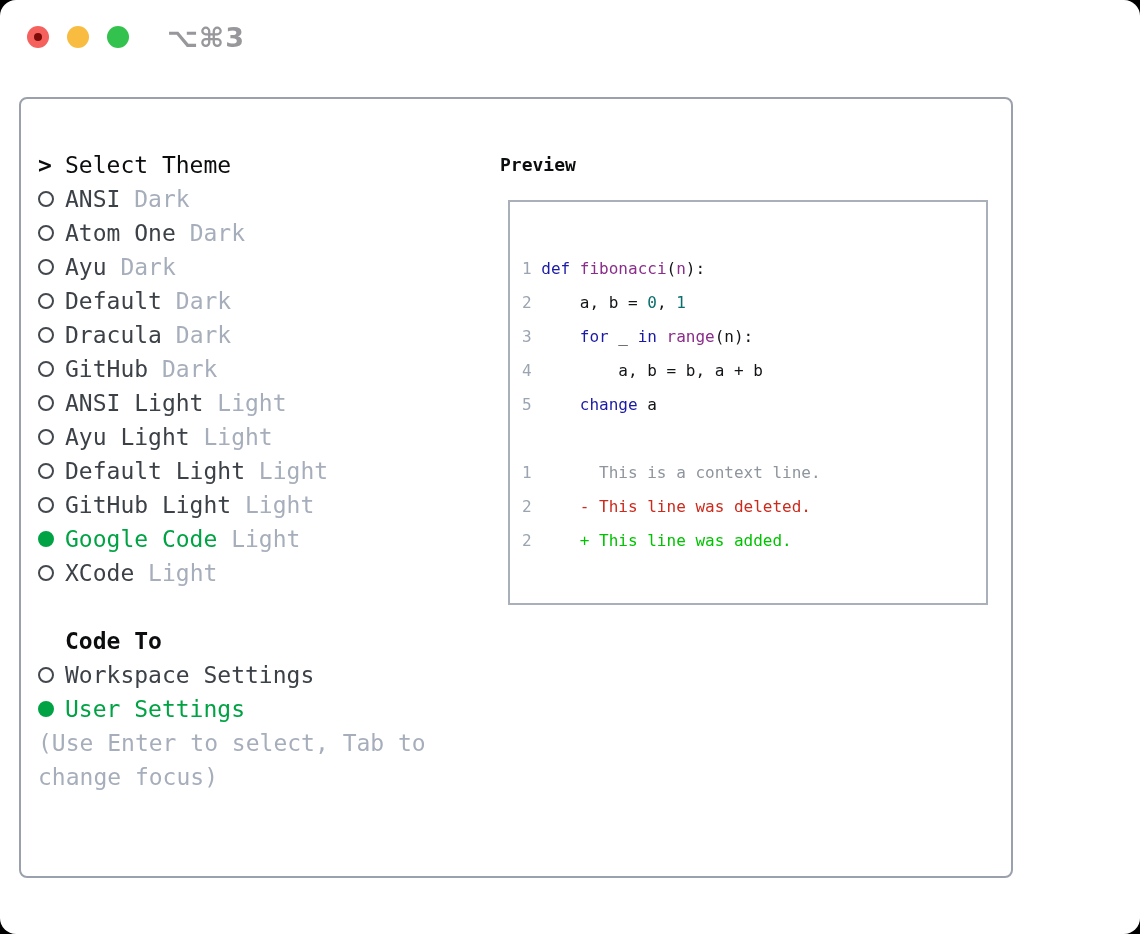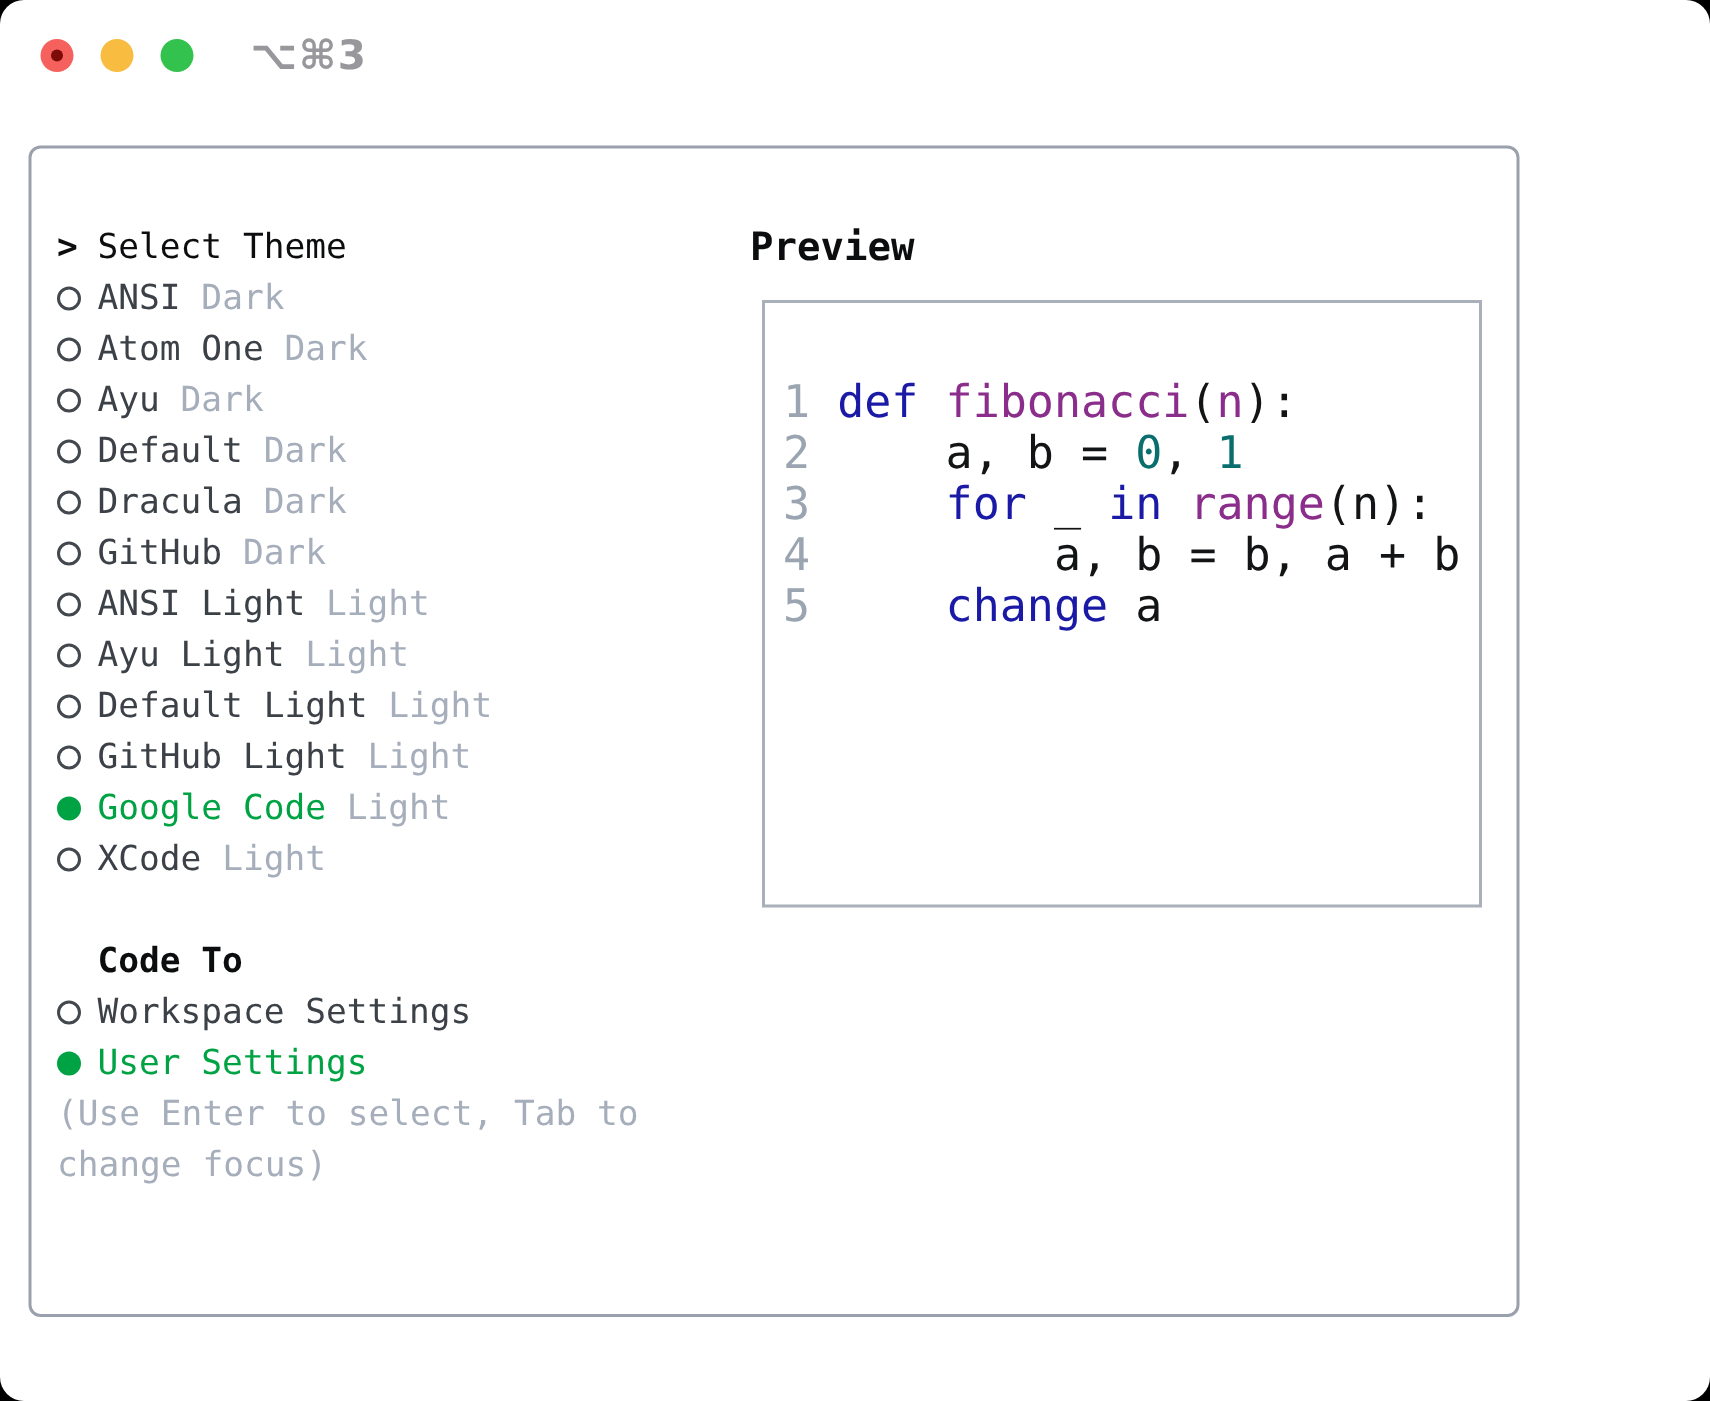--- a/index.html
+++ b/index.html
@@ -32,26 +32,26 @@
   .chev{font-weight:bold;color:var(--c-black);}
   .radio{width:12px;height:12px;border-radius:50%;border:2px solid var(--c-radio-ring);box-sizing:content-box;}
   .radio.sel{background:var(--c-accent-green);border-color:var(--c-accent-green);}
   .hdr{font-weight:normal;color:var(--c-black);}
   .t-name{color:var(--c-text-dark);}
   .t-name.sel{color:var(--c-accent-green);}
   .t-var{color:var(--c-muted-gray);}
   .apply-title{padding-left:27px;font-weight:bold;color:var(--c-black);}
   .help{line-height:34px;color:var(--c-muted-gray);white-space:normal;}
   
-  .preview-title{position:absolute;left:500px;top:148px;height:34px;line-height:34px;font-size:26px;font-weight:bold;color:var(--c-black);}
+  .preview-title{position:absolute;left:500px;top:148px;height:34px;line-height:34px;font-size:18px;font-weight:bold;color:var(--c-black);}
   .preview-box{
     position:absolute;left:508px;top:200px;width:480px;height:405px;box-sizing:border-box;
     border:2px solid var(--c-border-light);background:#fff;padding:50px 0 0 12px;overflow:hidden;
   }
-  .codeline{height:34px;line-height:34px;font-size:30px;white-space:pre;color:var(--c-code-plain);}
+  .codeline{height:34px;line-height:34px;font-size:16px;white-space:pre;color:var(--c-code-plain);}
   .lnum{color:var(--c-linenum-gray);}
   .tok-plain{color:var(--c-code-plain);}
   .tok-keyword{color:var(--c-keyword-blue);}
   .tok-title{color:var(--c-title-purple);}
   .tok-number{color:var(--c-number-teal);}
   .diff-context{color:var(--c-context-gray);}
   .diff-deleted{color:var(--c-deleted-red);}
   .diff-added{color:var(--c-added-green);}
 </style>
 </head>
@@ -102,15 +102,20 @@
 
   <div class="preview-box">
     <div id="code-lines">
         <div class="codeline"><span class="lnum">1</span><span class="tok-plain"> </span><span class="tok-keyword">def</span><span class="tok-plain"> </span><span class="tok-title">fibonacci</span><span class="tok-plain">(</span><span class="tok-title">n</span><span class="tok-plain">):</span></div>
         <div class="codeline"><span class="lnum">2</span><span class="tok-plain">     a, b = </span><span class="tok-number">0</span><span class="tok-plain">, </span><span class="tok-number">1</span></div>
         <div class="codeline"><span class="lnum">3</span><span class="tok-plain">     </span><span class="tok-keyword">for</span><span class="tok-plain"> _ </span><span class="tok-keyword">in</span><span class="tok-plain"> </span><span class="tok-title">range</span><span class="tok-plain">(n):</span></div>
         <div class="codeline"><span class="lnum">4</span><span class="tok-plain">         a, b = b, a + b</span></div>
         <div class="codeline"><span class="lnum">5</span><span class="tok-plain">     </span><span class="tok-keyword">change</span><span class="tok-plain"> a</span></div>
       </div>
     <div class="row-spacer"></div>
+    <div id="diff-lines">
+        <div class="codeline"><span class="lnum">1</span><span class="diff-context">       This is a context line.</span></div>
+        <div class="codeline"><span class="lnum">2</span><span class="diff-deleted">     - This line was deleted.</span></div>
+        <div class="codeline"><span class="lnum">2</span><span class="diff-added">     + This line was added.</span></div>
+      </div>
   </div>
 
 </div>
 
 </body></html>

